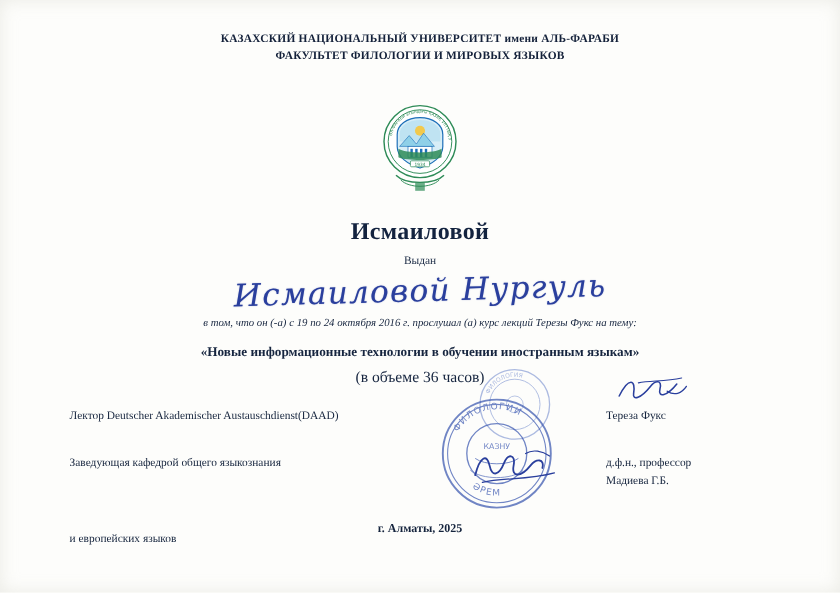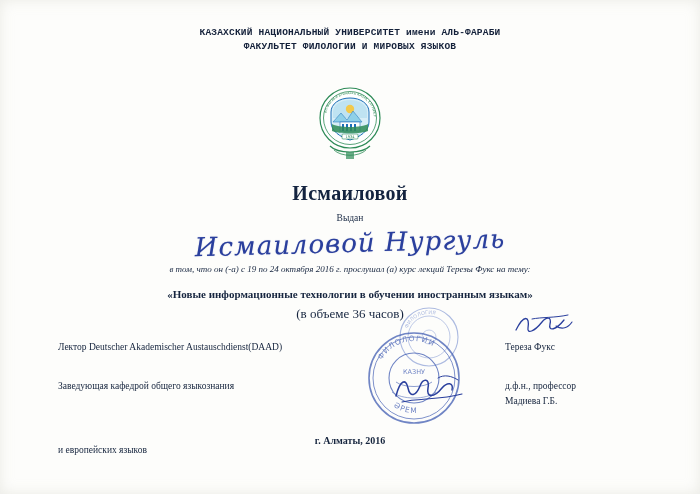--- a/index.html
+++ b/index.html
@@ -32,21 +32,20 @@
     width: 700px;
     text-align: center;
   }
   .header .line {
     font-size: 9.5px;
     font-weight: bold;
     letter-spacing: 0.2px;
     color: #14213a;
     line-height: 14px;
     white-space: nowrap;
-    font-family: Liberation Mono, monospace;
   }
   
   .emblem {
     position: absolute;
     left: 318px;
     top: 84px;
     width: 64px;
     height: 84px;
   }
   .emblem svg { display: block; }
@@ -269,14 +268,14 @@
   </div>
 
   <div class="sig-madieva">
     <svg width="78" height="34" viewBox="0 0 78 34" xmlns="http://www.w3.org/2000/svg">
       <path d="M4,24 C8,8 14,6 16,16 C18,26 24,24 28,14 C31,6 38,6 36,16 C34,26 42,26 50,16 C55,10 62,10 60,18" fill="none" stroke="#2a3f9d" stroke-width="1.5" stroke-linecap="round"></path>
       <path d="M10,30 C26,26 48,28 70,22" fill="none" stroke="#2a3f9d" stroke-width="1.1" stroke-linecap="round"></path>
       <path d="M46,6 C52,2 60,4 66,8" fill="none" stroke="#2a3f9d" stroke-width="1" stroke-linecap="round"></path>
     </svg>
   </div>
 
-  <div class="city-date">г. Алматы, 2016</div>
+  <div class="city-date">г. Алматы, 2025</div>
 </div>
 
 </body></html>

